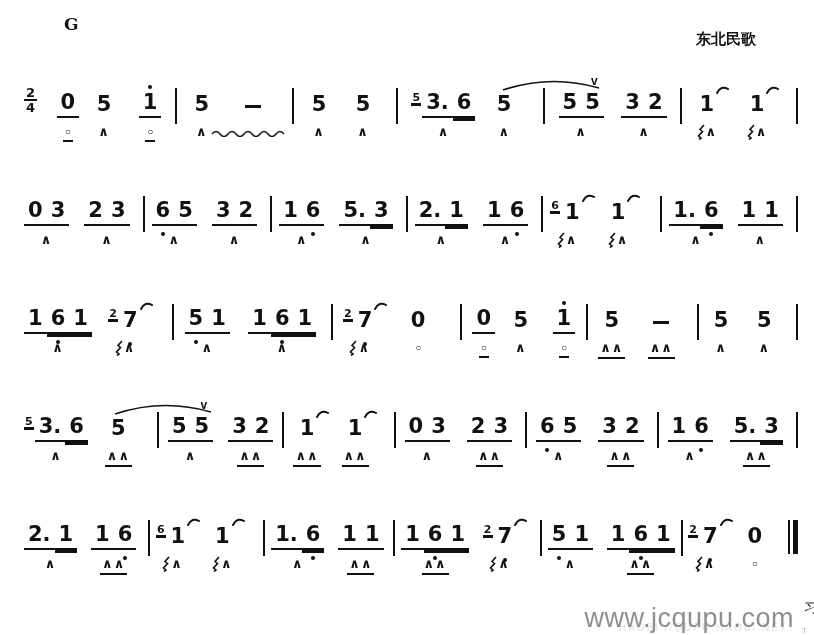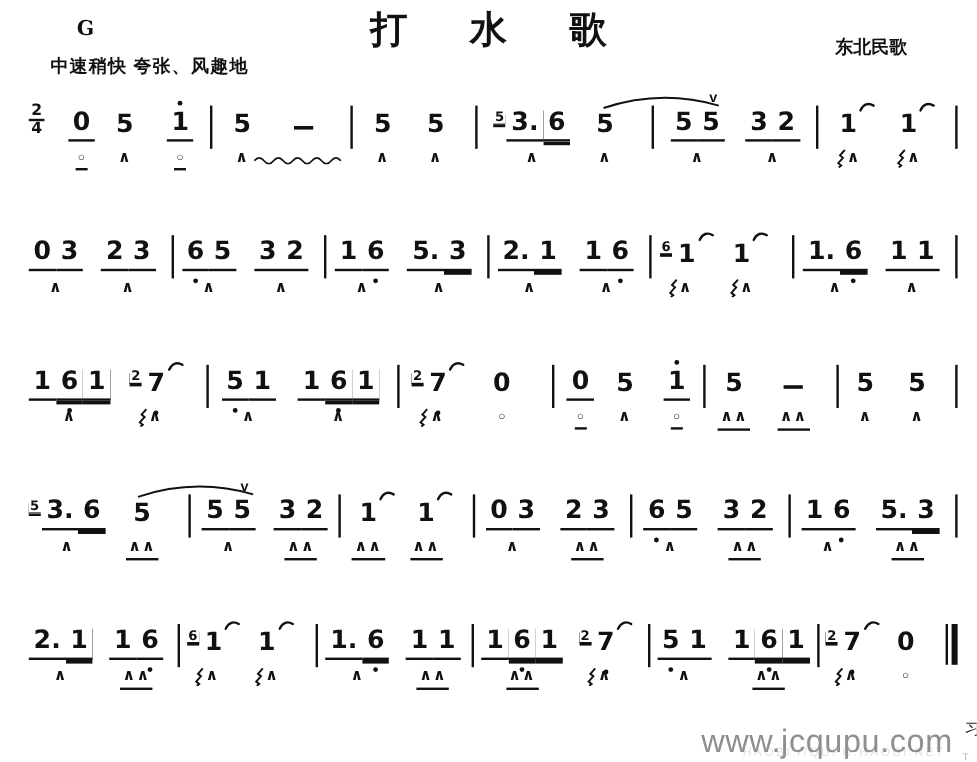--- a/index.html
+++ b/index.html
@@ -57,23 +57,21 @@
   .wm-main{position:absolute;right:20px;bottom:1px;font-size:27px;color:#8f8f8f;
            z-index:2;letter-spacing:0.5px;}
   .edge-glyph{position:absolute;right:-3px;bottom:18px;font-size:13px;color:#222;}
   .edge-t{position:absolute;right:7px;bottom:0px;font-size:8px;color:#b5b5b5;}
 </style>
 </head>
 <body>
 
 <div class="page">
   <span class="key">G</span>
-  <h1 class="title">打水歌</h1>
   <span class="source">东北民歌</span>
-  <div class="tempo">中速稍快  夸张、风趣地</div>
 
   <div id="score">
       <div class="line">
         <div class="ts">
           <div class="tsn">2</div>
           <div class="tsd">4</div>
         </div>
         <div class="tok" style="margin-left: 6px;">
           <div class="topz"></div>
           <div class="drow">

